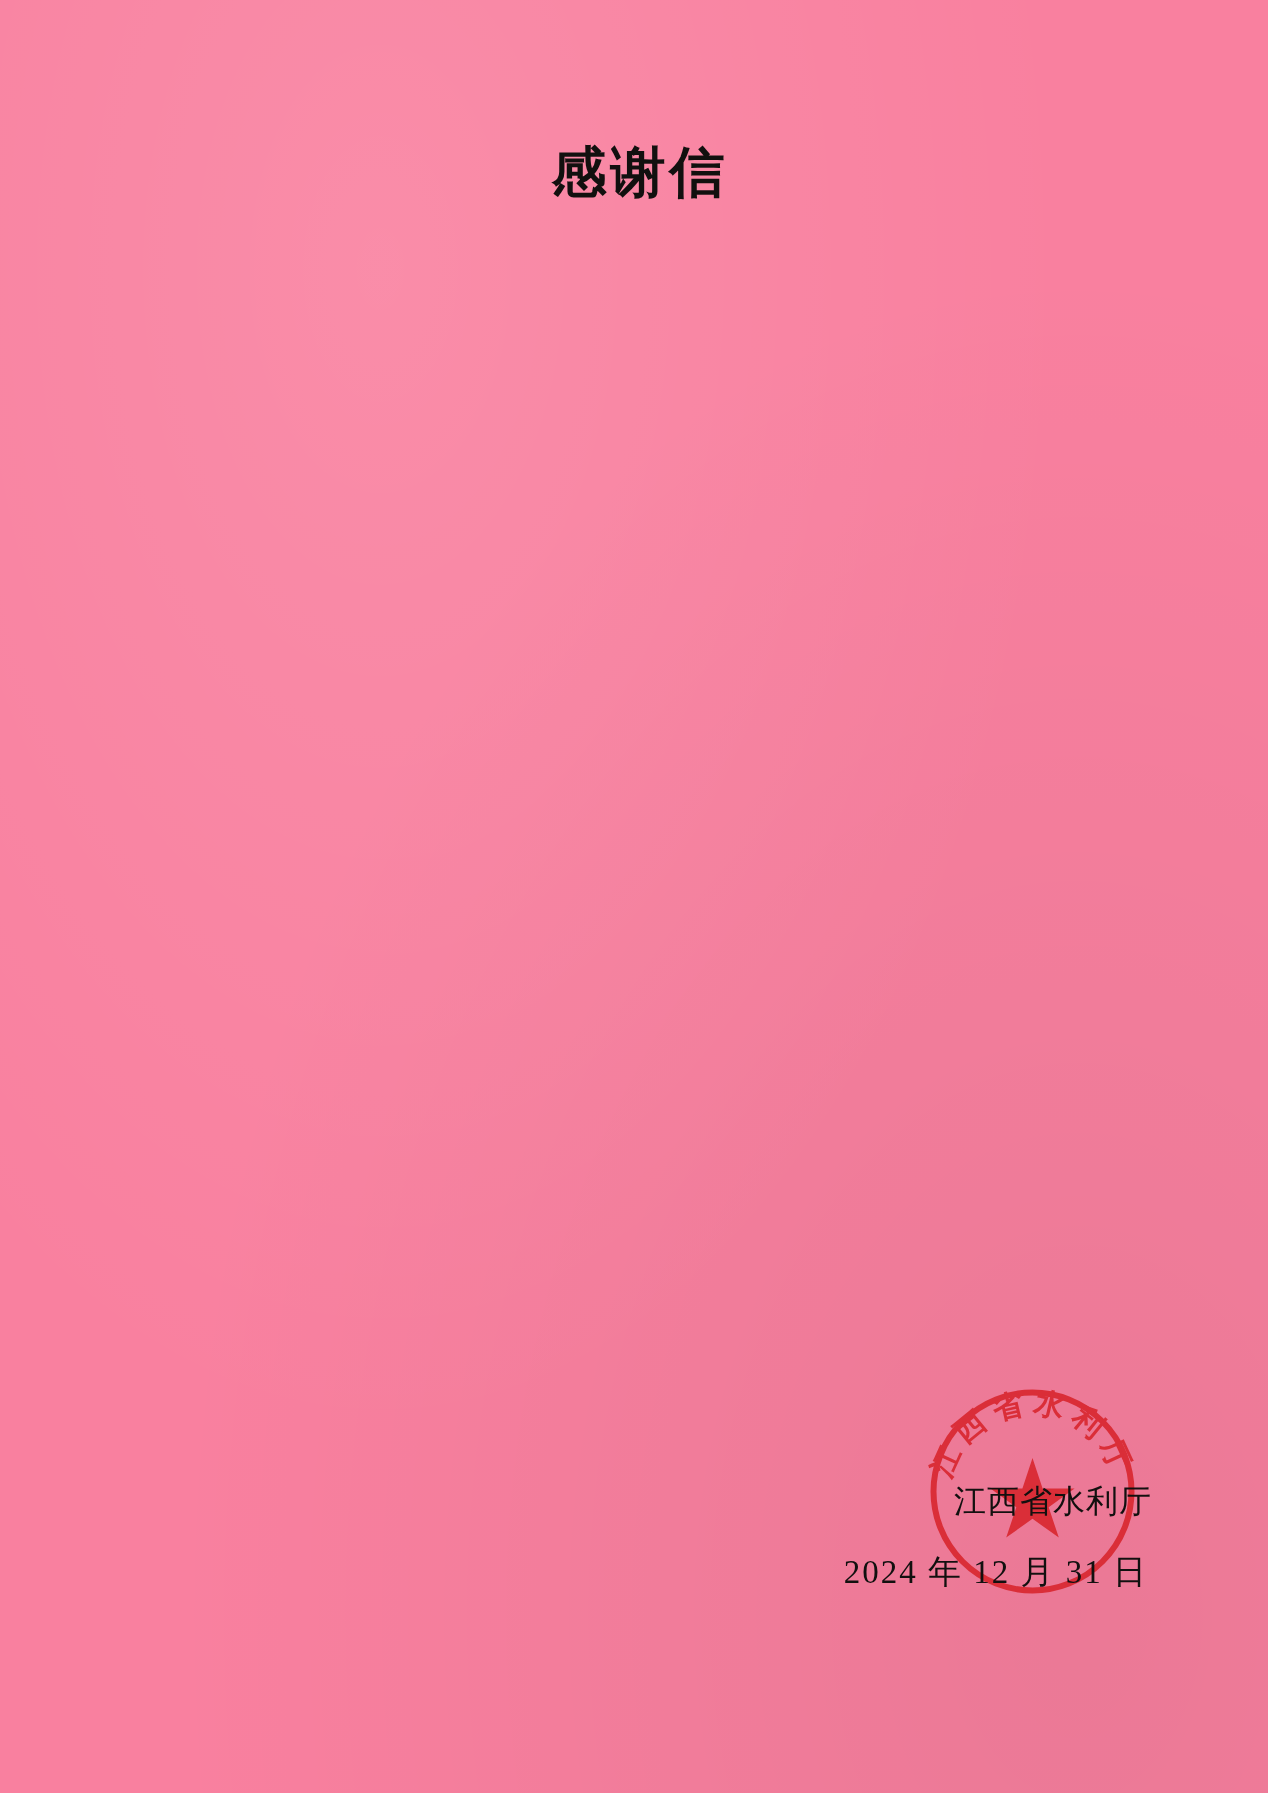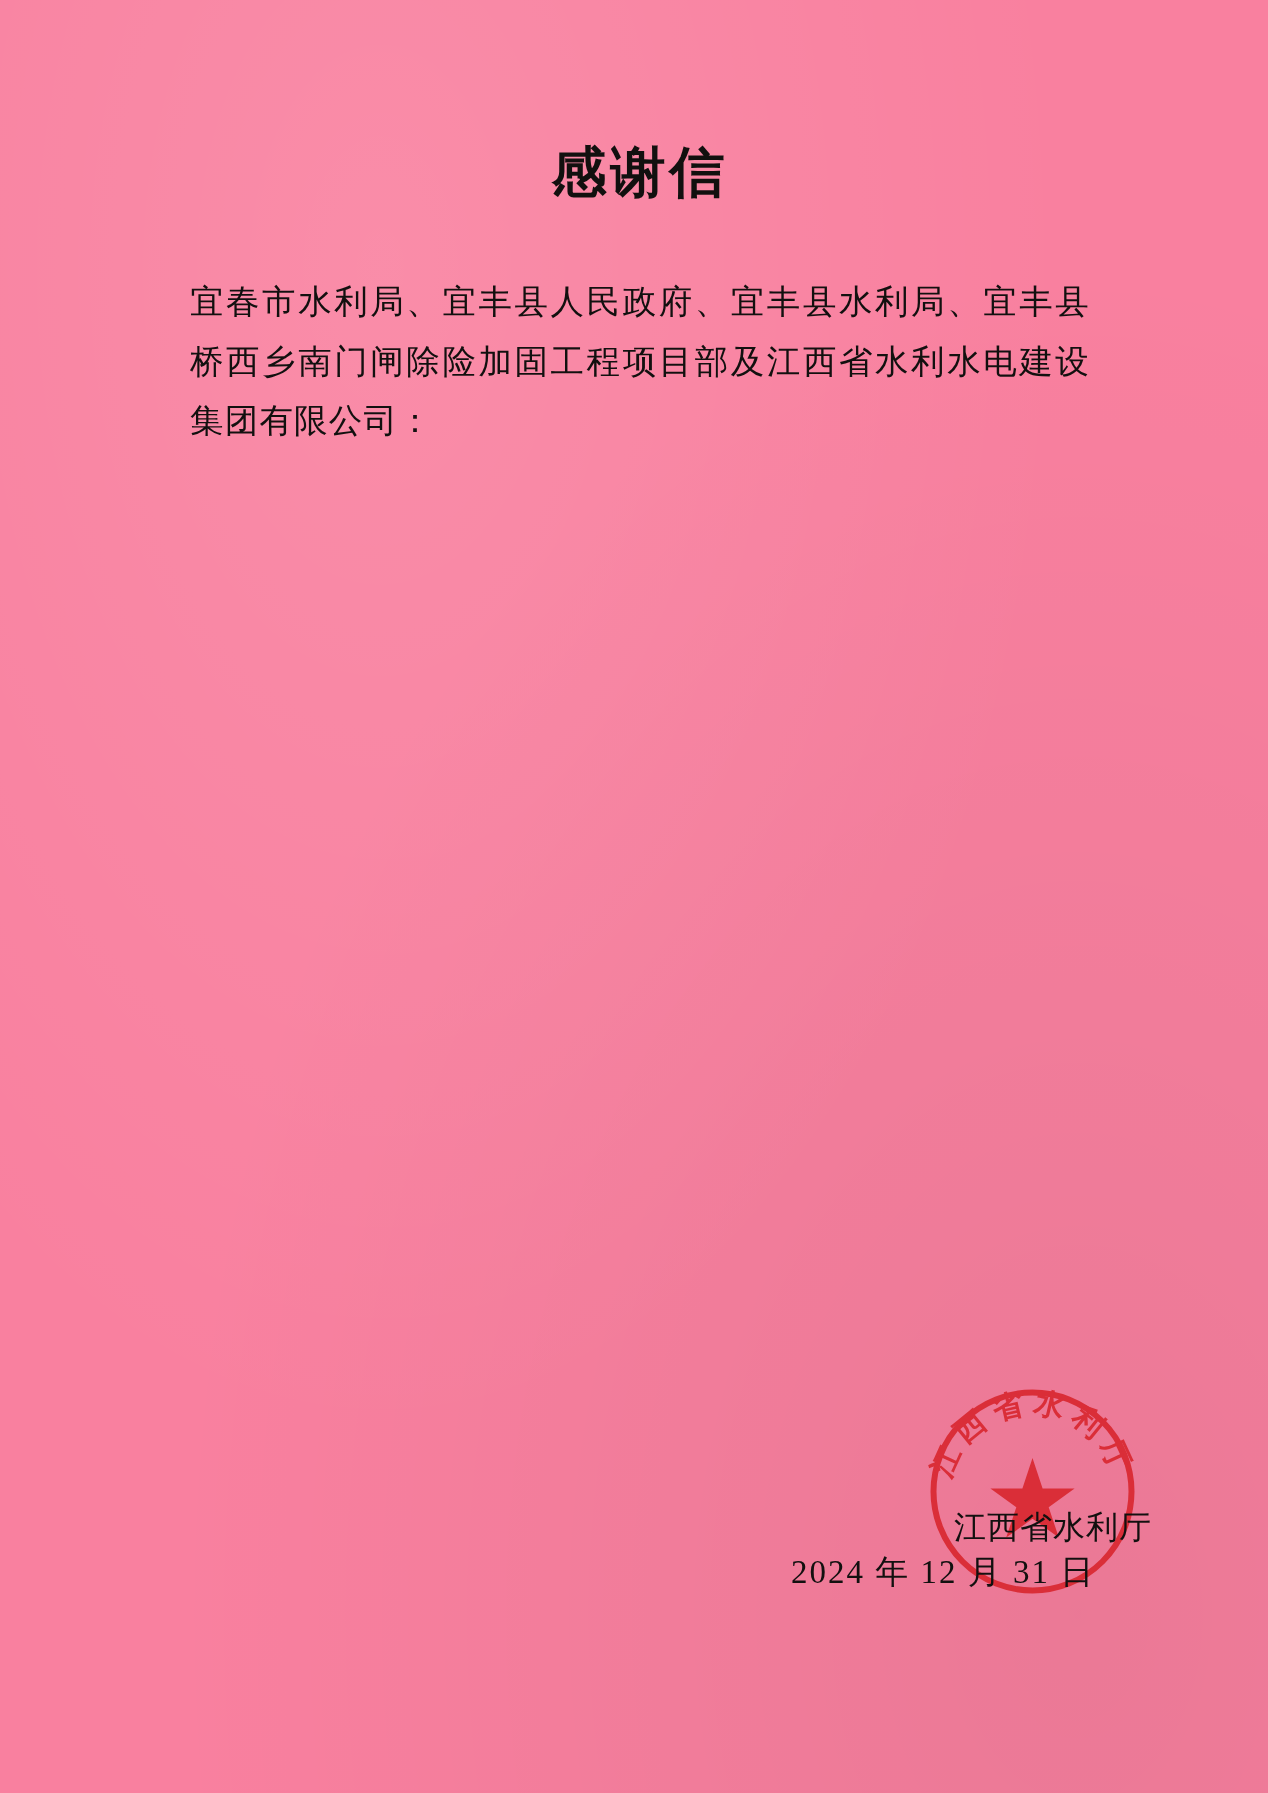--- a/index.html
+++ b/index.html
@@ -67,24 +67,24 @@
   .sign-org {
     font-size: 32px;
     letter-spacing: 1px;
     position: relative;
     z-index: 3;
     padding-right: 6px;
   }
   .sign-date {
     font-size: 33px;
     letter-spacing: 2px;
+    margin-top: 26px;
     position: relative;
     z-index: 3;
     padding-right: 10px;
-    text-align: center;
   }
   
   .seal {
     position: absolute;
     right: 140px;
     bottom: 206px;
     width: 215px;
     height: 215px;
     z-index: 2;
     opacity: 0.88;
@@ -95,21 +95,20 @@
 </head>
 <body>
 
 <div class="paper-tint"></div>
 
 <div class="page">
 
   <h1 class="doc-title">感谢信</h1>
 
   <div class="body-block">
-    <p class="para">宜春市水利局、宜丰县人民政府、宜丰县水利局、宜丰县桥西乡南门闸除险加固工程项目部及江西省水利水电建设集团有限公司：</p>
   </div>
 
   <div class="seal">
     <svg viewBox="0 0 215 215" width="215" height="215" aria-hidden="true">
       <circle cx="107.5" cy="107.5" r="99" fill="none" stroke="#d8242c" stroke-width="6"></circle>
       <polygon points="107.5,74 117.6,104.4 149.6,104.4 123.7,123.2 133.8,153.6 107.5,134.8 81.2,153.6 91.3,123.2 65.4,104.4 97.4,104.4" fill="#d8242c"></polygon>
       <path id="sealArcTop" d="M 24 113 A 83.5 83.5 0 0 1 191 113" fill="none"></path>
       <text fill="#d8242c" font-size="30" font-family="'Liberation Serif', 'DejaVu Serif', serif" font-weight="bold" letter-spacing="8">
         <textPath href="#sealArcTop" startOffset="50%" text-anchor="middle">江西省水利厅</textPath>
       </text>

